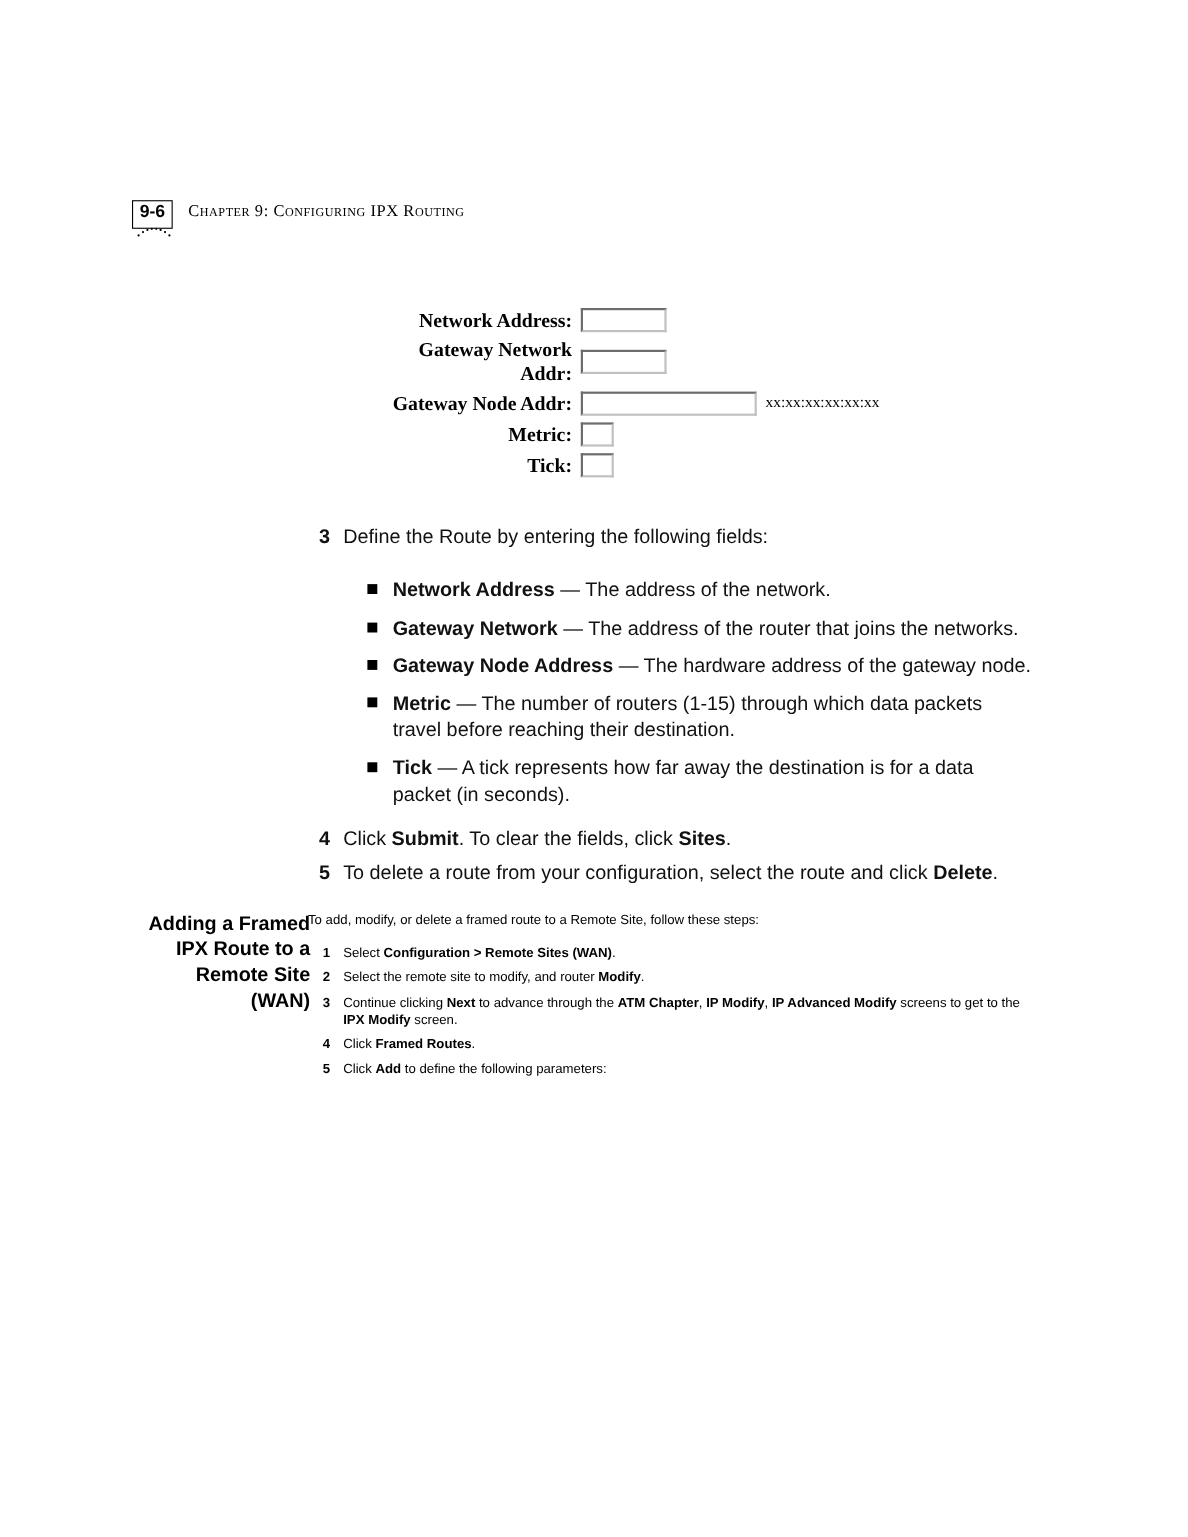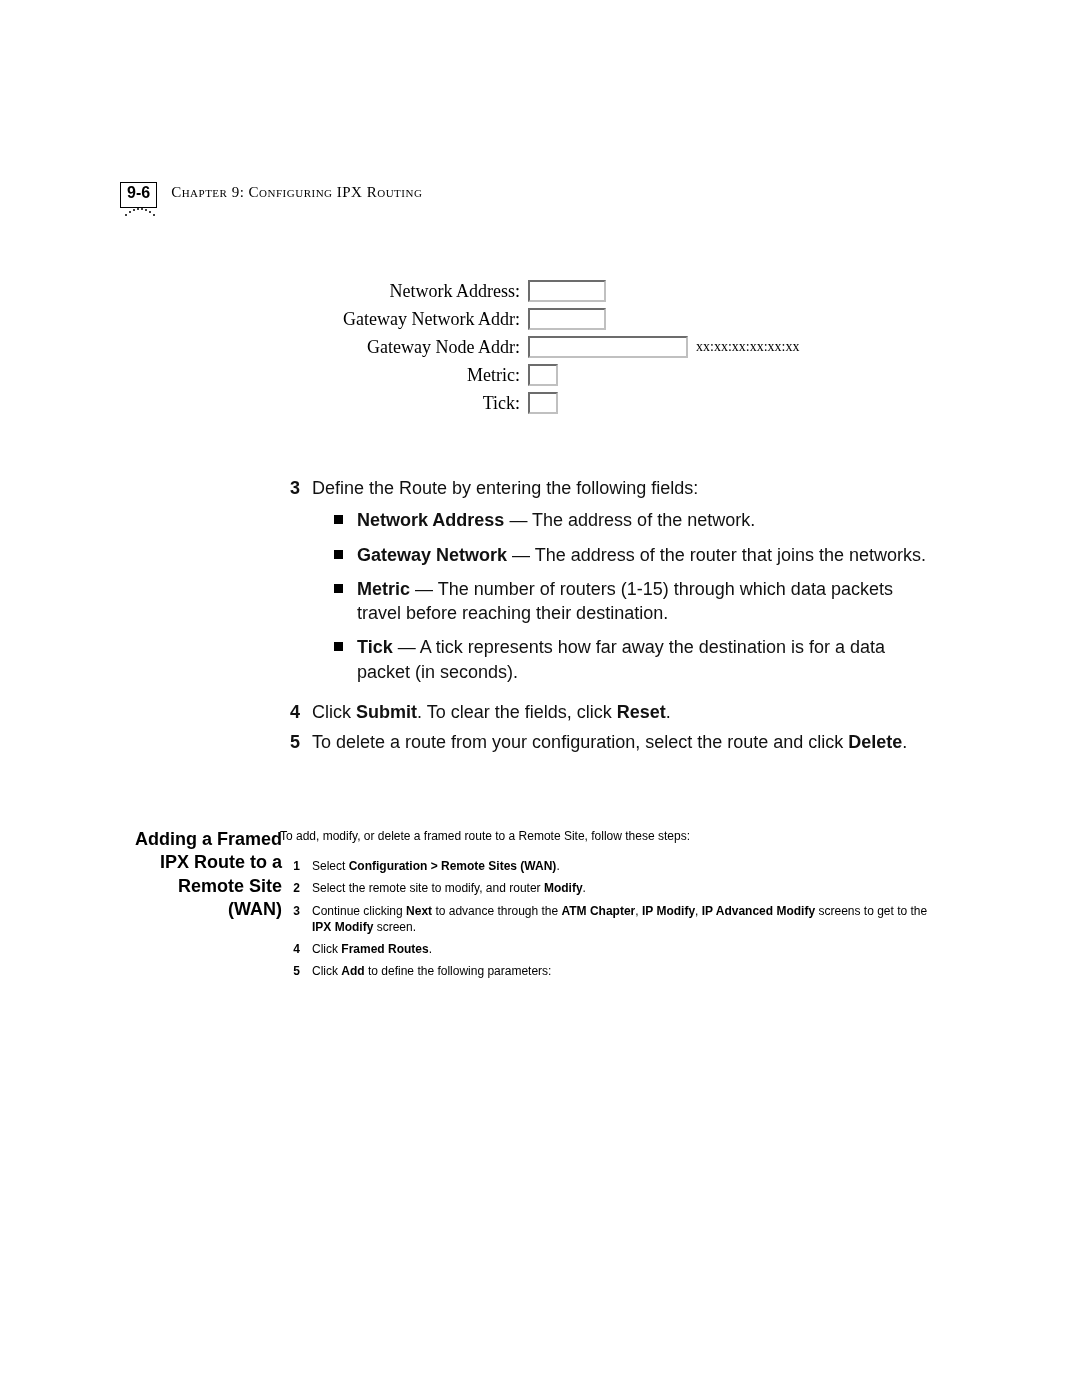--- a/index.html
+++ b/index.html
@@ -49,21 +49,21 @@
   }
   .form-row {
     display: flex;
     align-items: center;
     margin-bottom: 6px;
   }
   .form-label {
     width: 180px;
     text-align: right;
     font-family: "Times New Roman", serif;
-    font-weight: normal;
+    font-weight: bold;
     font-size: 18px;
     margin-right: 8px;
   }
   .input-small {
     width: 78px;
     height: 22px;
     border: 2px inset #c0c0c0;
     background: #fff;
     box-sizing: border-box;
   }
@@ -106,21 +106,21 @@
     text-align: right;
     font-weight: bold;
     margin-right: 12px;
     flex-shrink: 0;
   }
   .step-body {
     flex: 1;
   }
 
   .bullet-list {
-    margin-top: 8px;
+    margin-top: 24px;
     margin-left: 22px;
   }
   .bullet {
     display: flex;
     margin-bottom: 10px;
   }
   .bullet-mark {
     width: 9px;
     height: 9px;
     background: #000;
@@ -218,37 +218,43 @@
         </div>
         <div class="bullet">
           <div class="bullet-mark"></div>
           <div class="bullet-body">
             <b>Gateway Network</b><span> — </span><span>The address of the router that joins the networks.</span>
           </div>
         </div>
         <div class="bullet">
           <div class="bullet-mark"></div>
           <div class="bullet-body">
+            <b>Gateway Node Address</b><span> — </span><span>The hardware address of the gateway node.</span>
+          </div>
+        </div>
+        <div class="bullet">
+          <div class="bullet-mark"></div>
+          <div class="bullet-body">
             <b>Metric</b><span> — </span><span>The number of routers (1-15) through which data packets travel before reaching their destination.</span>
           </div>
         </div>
         <div class="bullet">
           <div class="bullet-mark"></div>
           <div class="bullet-body">
             <b>Tick</b><span> — </span><span>A tick represents how far away the destination is for a data packet (in seconds).</span>
           </div>
         </div>
       </div>
     </div>
   </div>
 
   <div class="step">
     <div class="step-num">4</div>
     <div class="step-body">
-      <span>Click </span><b>Submit</b><span>. To clear the fields, click </span><b>Reset</b><span>.</span>
+      <span>Click </span><b>Submit</b><span>. To clear the fields, click </span><b>Sites</b><span>.</span>
     </div>
   </div>
 
   <div class="step">
     <div class="step-num">5</div>
     <div class="step-body">
       <span>To delete a route from your configuration, select the route and click </span><b>Delete</b><span>.</span>
     </div>
   </div>
 </div>

